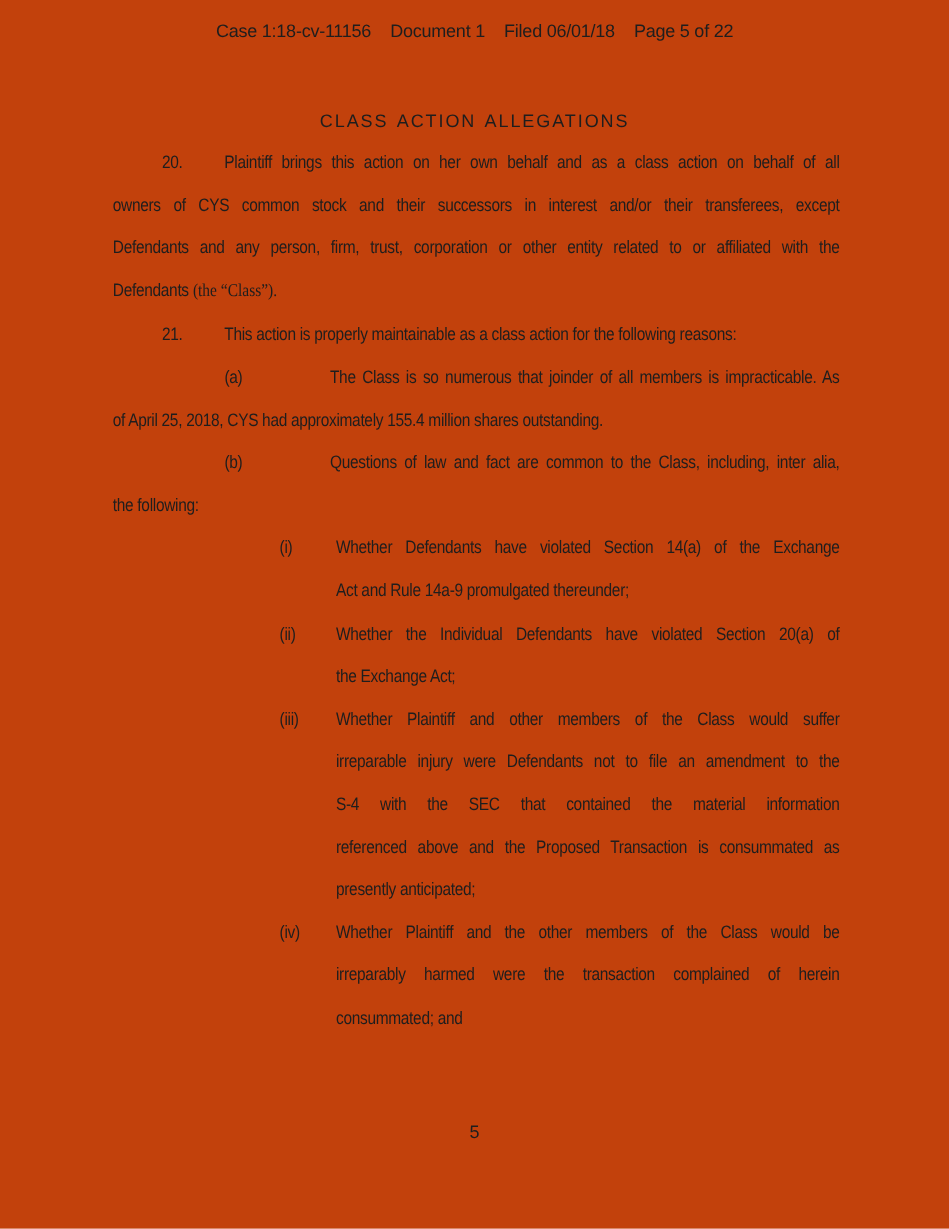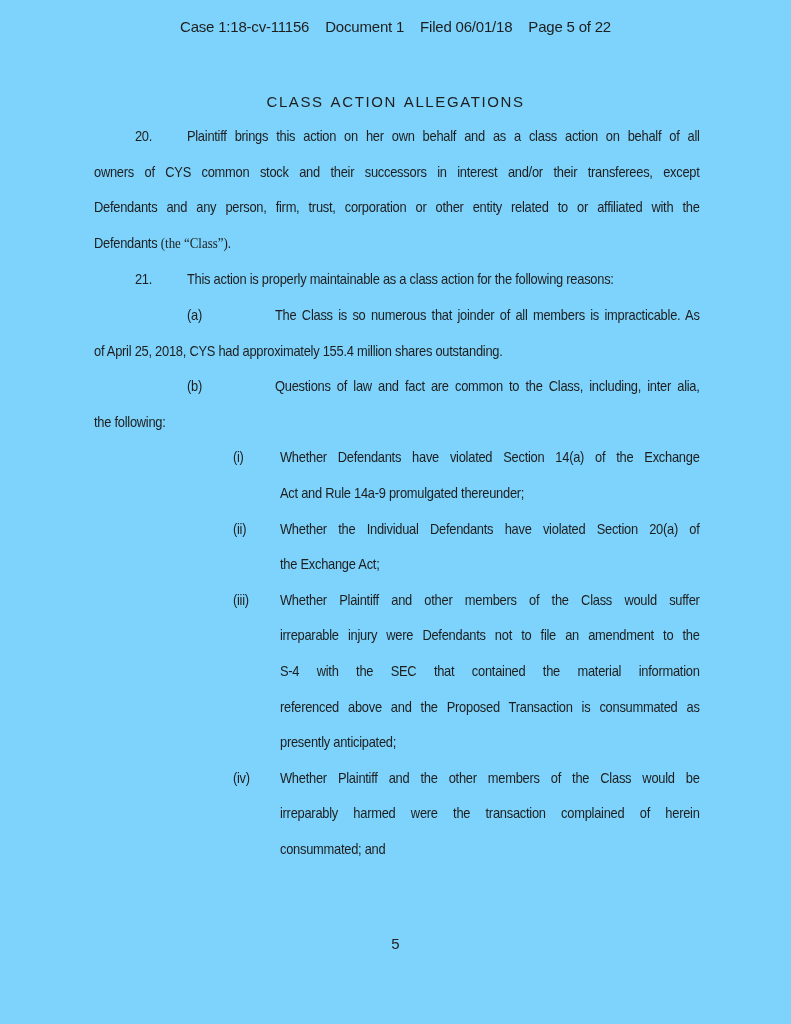--- a/index.html
+++ b/index.html
@@ -4,21 +4,21 @@
 <style>
   html, body {
     margin: 0;
     padding: 0;
     background: #ffffff;
   }
   .page {
     position: relative;
     width: 791px;
     height: 1024px;
-    background: #7dd3fc;
+    background: #c2410c;
     overflow: hidden;
     font-family: "Liberation Sans", sans-serif;
     color: #1e1e1e;
   }
   
   .stamp {
     position: absolute;
     top: 18px;
     left: 0;
     width: 100%;

